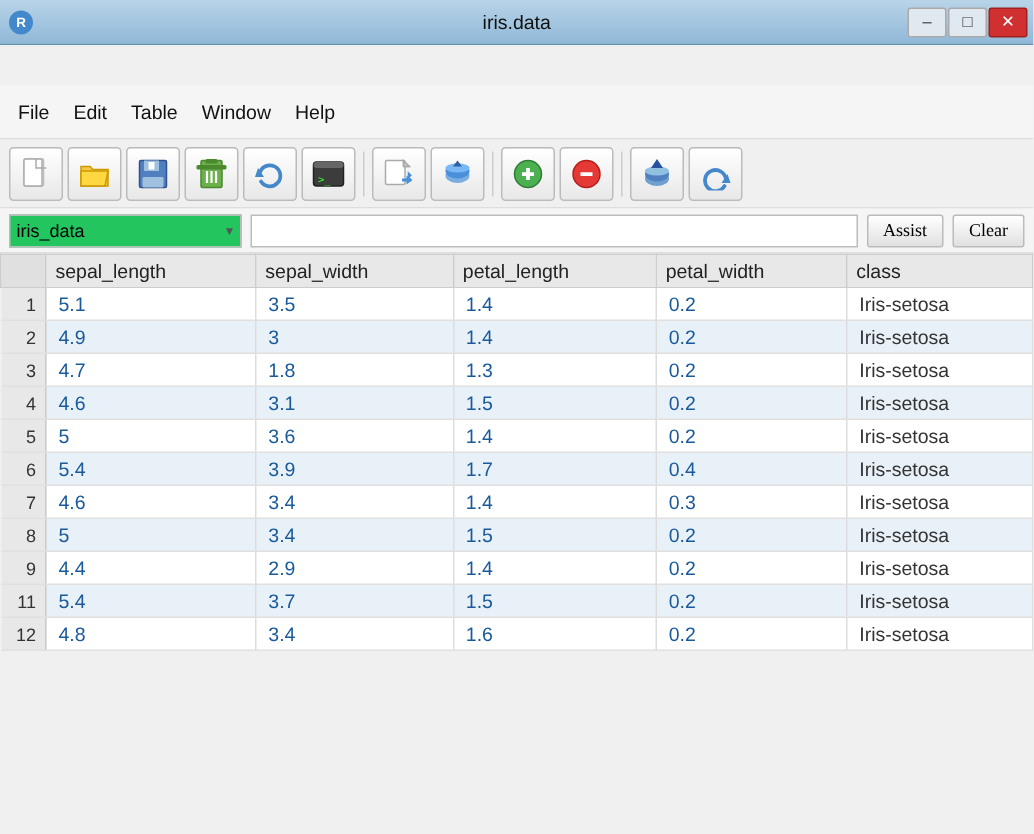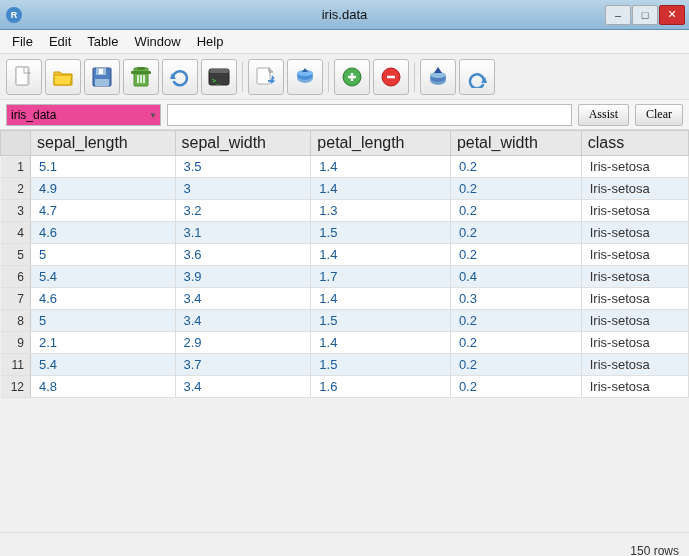--- a/index.html
+++ b/index.html
@@ -62,25 +62,26 @@
     }
     .tc-btn.close-btn {
       background: #d03030;
       color: white;
       border-color: #a02020;
     }
 
     
     .menu-bar {
       background: #f5f5f5;
-      height: 24px;
+      height: 36px;
       display: flex;
       align-items: center;
       padding: 0 4px;
       border-bottom: 1px solid #ddd;
+      margin-top: 27px;
     }
     .menu-item {
       padding: 2px 8px;
       cursor: pointer;
       border-radius: 2px;
       font-size: 13px;
       color: #111;
     }
 
     
@@ -119,21 +120,21 @@
       display: flex;
       align-items: center;
       padding: 0 6px;
       gap: 6px;
       border-bottom: 1px solid #ddd;
     }
     .table-select {
       width: 155px;
       height: 22px;
       border: 1px solid #bbb;
-      background: #ec4899;
+      background: #22c55e;
       padding: 0 4px;
       font-size: 12px;
       appearance: none;
       -webkit-appearance: none;
       cursor: pointer;
       position: relative;
     }
     .select-wrapper {
       position: relative;
       width: 155px;
@@ -188,21 +189,21 @@
     .data-table thead th {
       background: #e8e8e8;
       border: 1px solid #ccc;
       padding: 3px 6px;
       font-weight: normal;
       text-align: left;
       position: sticky;
       top: 0;
       z-index: 1;
       color: #222;
-      font-size: 16px;
+      font-size: 13px;
     }
     .data-table thead th:first-child {
       width: 30px;
       text-align: center;
       background: #e0e0e0;
     }
     .data-table tbody tr:nth-child(odd) { background: white; }
     .data-table tbody tr:nth-child(even) { background: #e8f0f8; }
     .data-table tbody td {
       border-right: 1px solid #ddd;
@@ -398,21 +399,21 @@
             <td>2</td>
             <td>4.9</td>
             <td>3</td>
             <td>1.4</td>
             <td>0.2</td>
             <td class="class-col">Iris-setosa</td>
           </tr>
           <tr>
             <td>3</td>
             <td>4.7</td>
-            <td>3.2</td>
+            <td>1.8</td>
             <td>1.3</td>
             <td>0.2</td>
             <td class="class-col">Iris-setosa</td>
           </tr>
           <tr>
             <td>4</td>
             <td>4.6</td>
             <td>3.1</td>
             <td>1.5</td>
             <td>0.2</td>
@@ -445,21 +446,21 @@
           <tr>
             <td>8</td>
             <td>5</td>
             <td>3.4</td>
             <td>1.5</td>
             <td>0.2</td>
             <td class="class-col">Iris-setosa</td>
           </tr>
           <tr>
             <td>9</td>
-            <td>2.1</td>
+            <td>4.4</td>
             <td>2.9</td>
             <td>1.4</td>
             <td>0.2</td>
             <td class="class-col">Iris-setosa</td>
           </tr>
           <tr>
             <td>11</td>
             <td>5.4</td>
             <td>3.7</td>
             <td>1.5</td>

